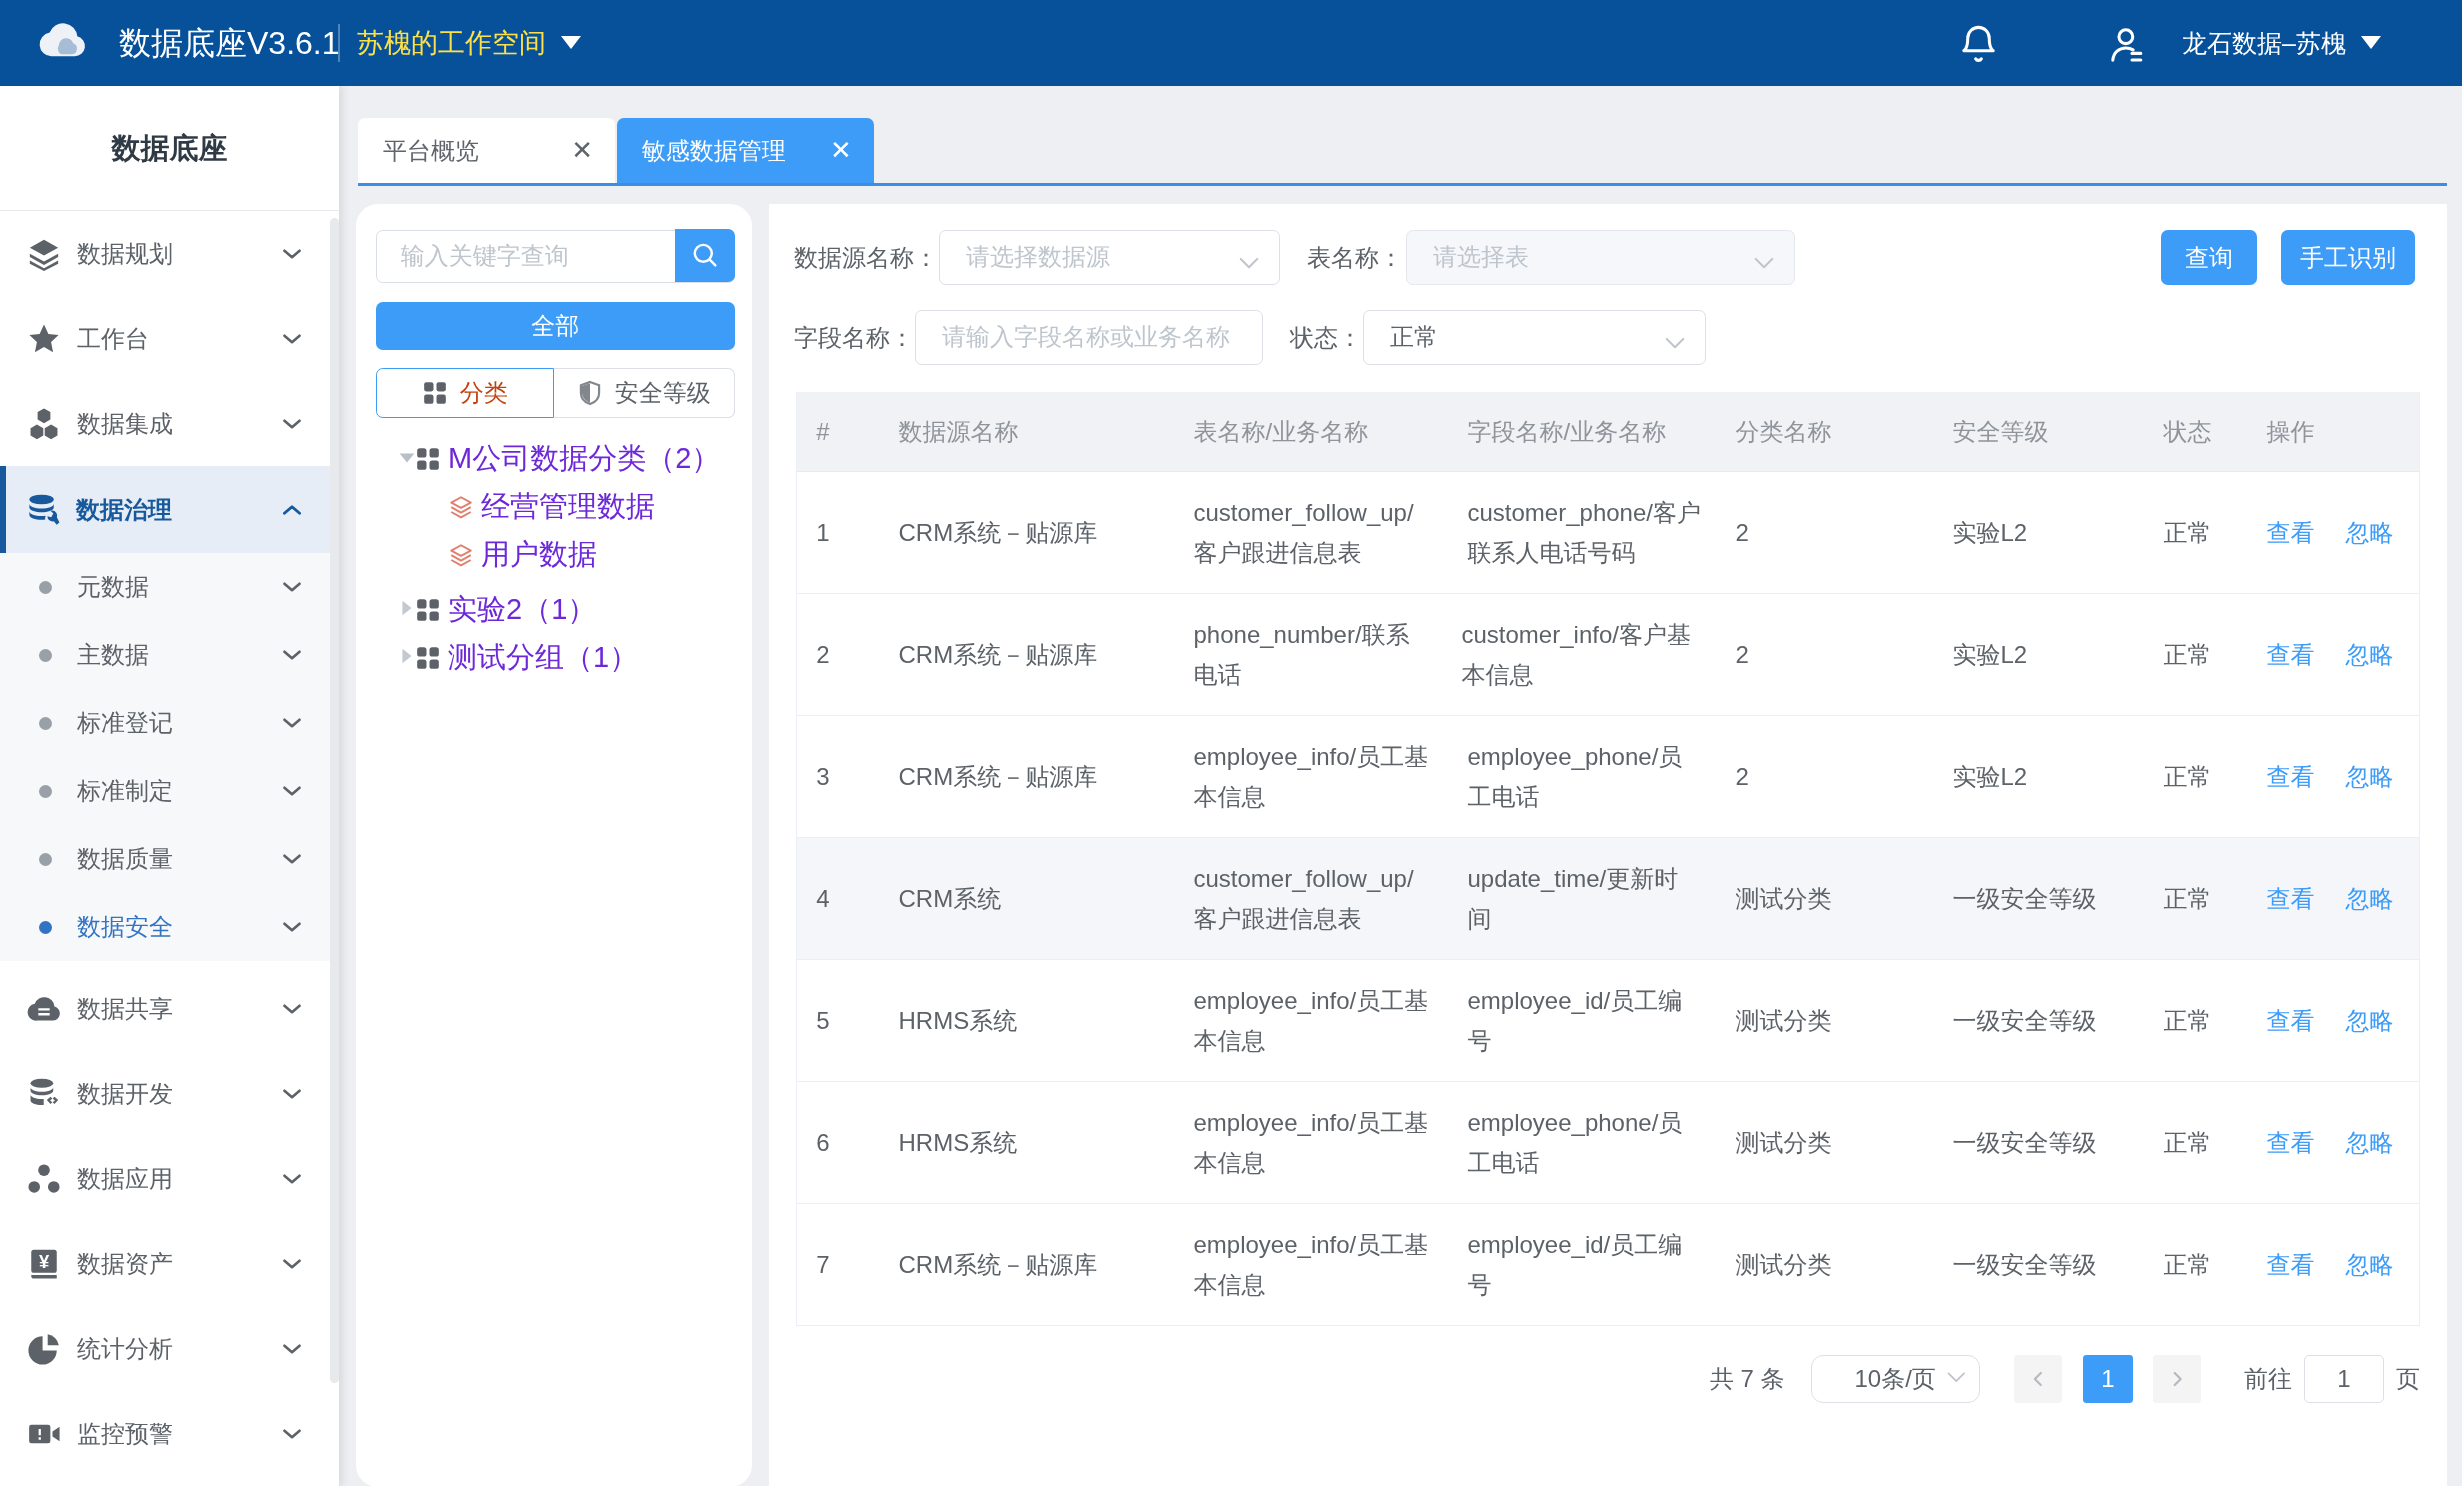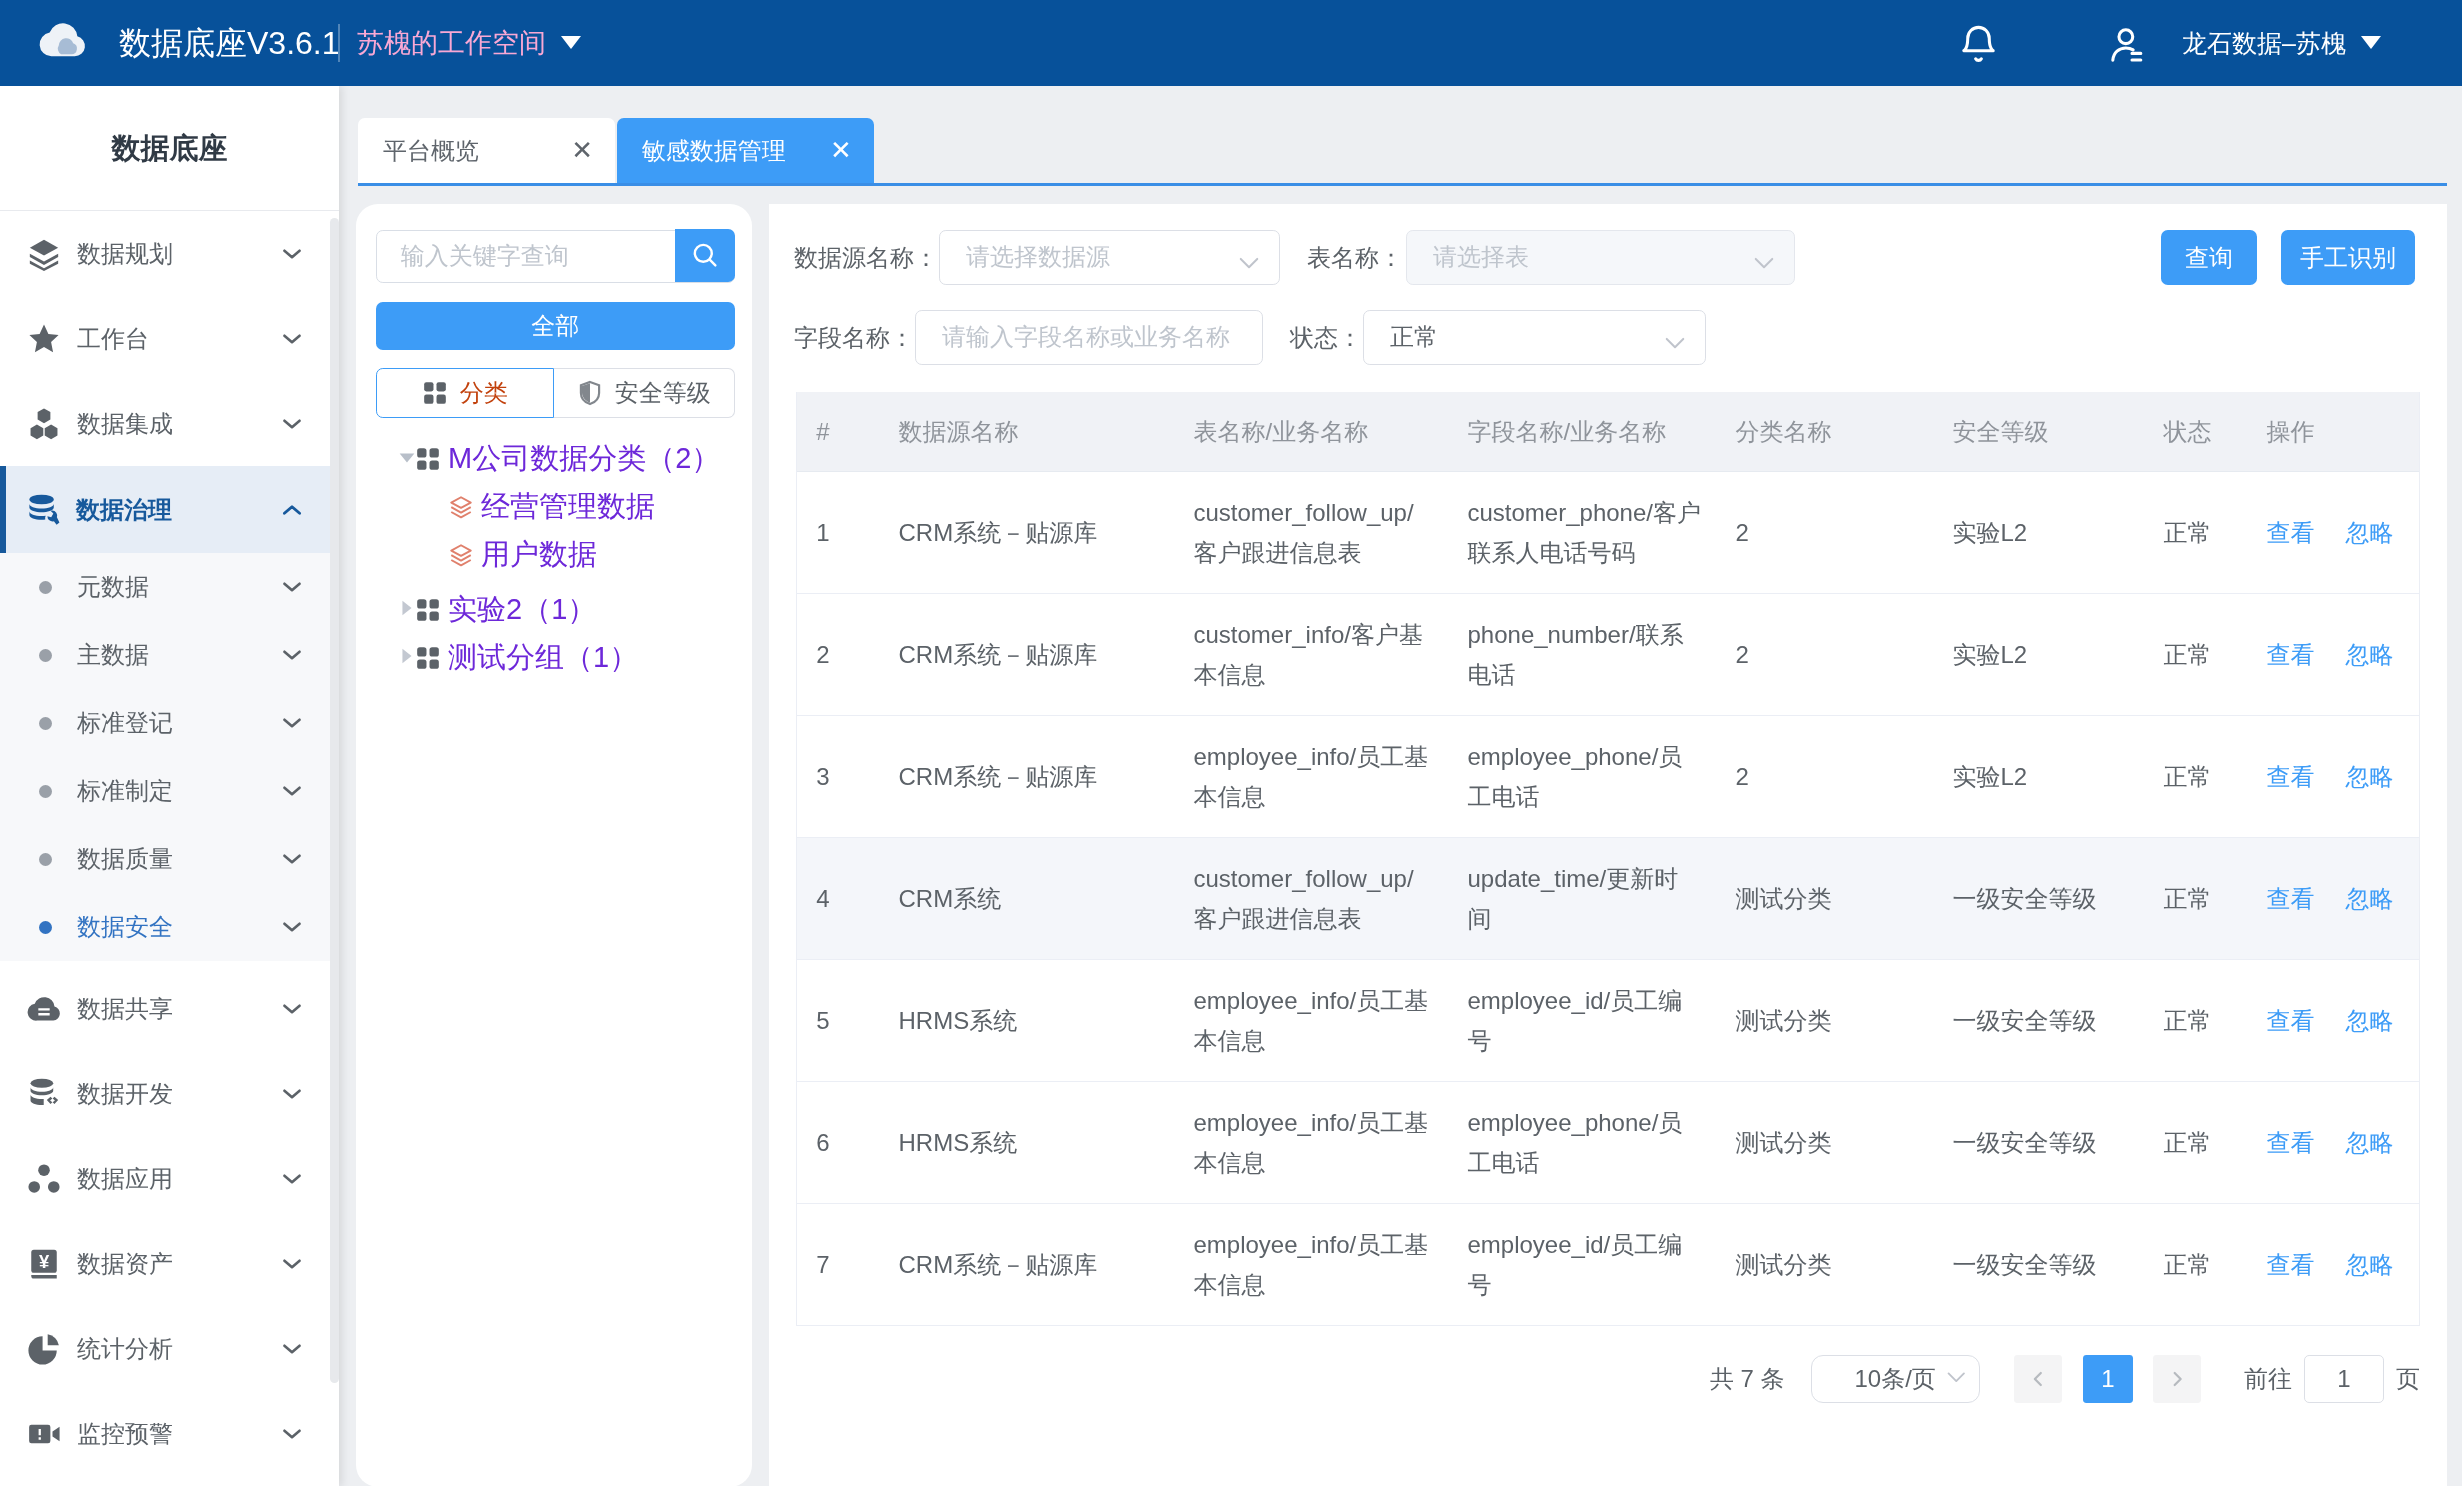--- a/index.html
+++ b/index.html
@@ -2,21 +2,21 @@
 <html style="font-size:13.7px"><head>
 <meta charset="utf-8">
 <style>
 * { margin:0; padding:0; box-sizing:border-box; }
 html,body { width:2462px; height:1486px; font-family:"Liberation Sans",sans-serif; overflow:hidden; background:#edeff2; }
 .abs { position:absolute; }
 
 .topbar { position:absolute; left:0; top:0; width:2462px; height:86px; background:#07519a; color:#fff; z-index:10; }
 .brand { position:absolute; left:119px; top:0; height:86px; line-height:86px; font-size:32px; color:#fff; }
 .tb-div { position:absolute; left:338px; top:24px; width:1.7px; height:38px; background:rgba(255,255,255,.30); }
-.ws { position:absolute; left:357px; top:0; height:86px; line-height:86px; font-size:27px; color:#f9a8d4; }
+.ws { position:absolute; left:357px; top:0; height:86px; line-height:86px; font-size:27px; color:#fde047; }
 .caret-down-w { display:inline-block; width:0; height:0; border-left:10.3px solid transparent; border-right:10.3px solid transparent; border-top:13px solid #fff; vertical-align:middle; margin-left:15.4px; margin-top:-5.1px; }
 .uname { position:absolute; left:2182px; top:0; height:86px; line-height:86px; font-size:25px; }
 
 .sidebar { position:absolute; left:0; top:86px; width:339px; height:1401px; background:#fff; box-shadow:2.6px 0 8.6px rgba(0,0,0,.10); z-index:5; }
 .sb-title { height:125px; line-height:125px; text-align:center; font-size:29px; font-weight:bold; color:#303a45; border-bottom:1.7px solid #e8eaee; }
 .mi { position:relative; height:85px; display:flex; align-items:center; color:#5c6268; font-size:24px; }
 .mi .mic { position:absolute; left:26.5px; width:34px; height:34px; }
 .mi .mic svg { display:block; width:34px; height:34px; }
 .mi .mit { position:absolute; left:77px; }
 .mi .mch { position:absolute; right:34px; width:26px; height:26px; }
@@ -428,22 +428,22 @@
         <div class="c c6">正常</div>
         <div class="c c7">
           <span class="lnk">查看</span>
           <span style="width:31px;display:inline-block"></span>
           <span class="lnk">忽略</span>
         </div>
     </div>
     <div class="trow">
       <div class="c c0">2</div>
         <div class="c c1">CRM系统－贴源库</div>
+        <div class="c c3">phone_number/联系电话</div>
         <div class="c c2">customer_info/客户基本信息</div>
-        <div class="c c3">phone_number/联系电话</div>
         <div class="c c4">2</div>
         <div class="c c5">实验L2</div>
         <div class="c c6">正常</div>
         <div class="c c7">
           <span class="lnk">查看</span>
           <span style="width:31px;display:inline-block"></span>
           <span class="lnk">忽略</span>
         </div>
     </div>
     <div class="trow">

